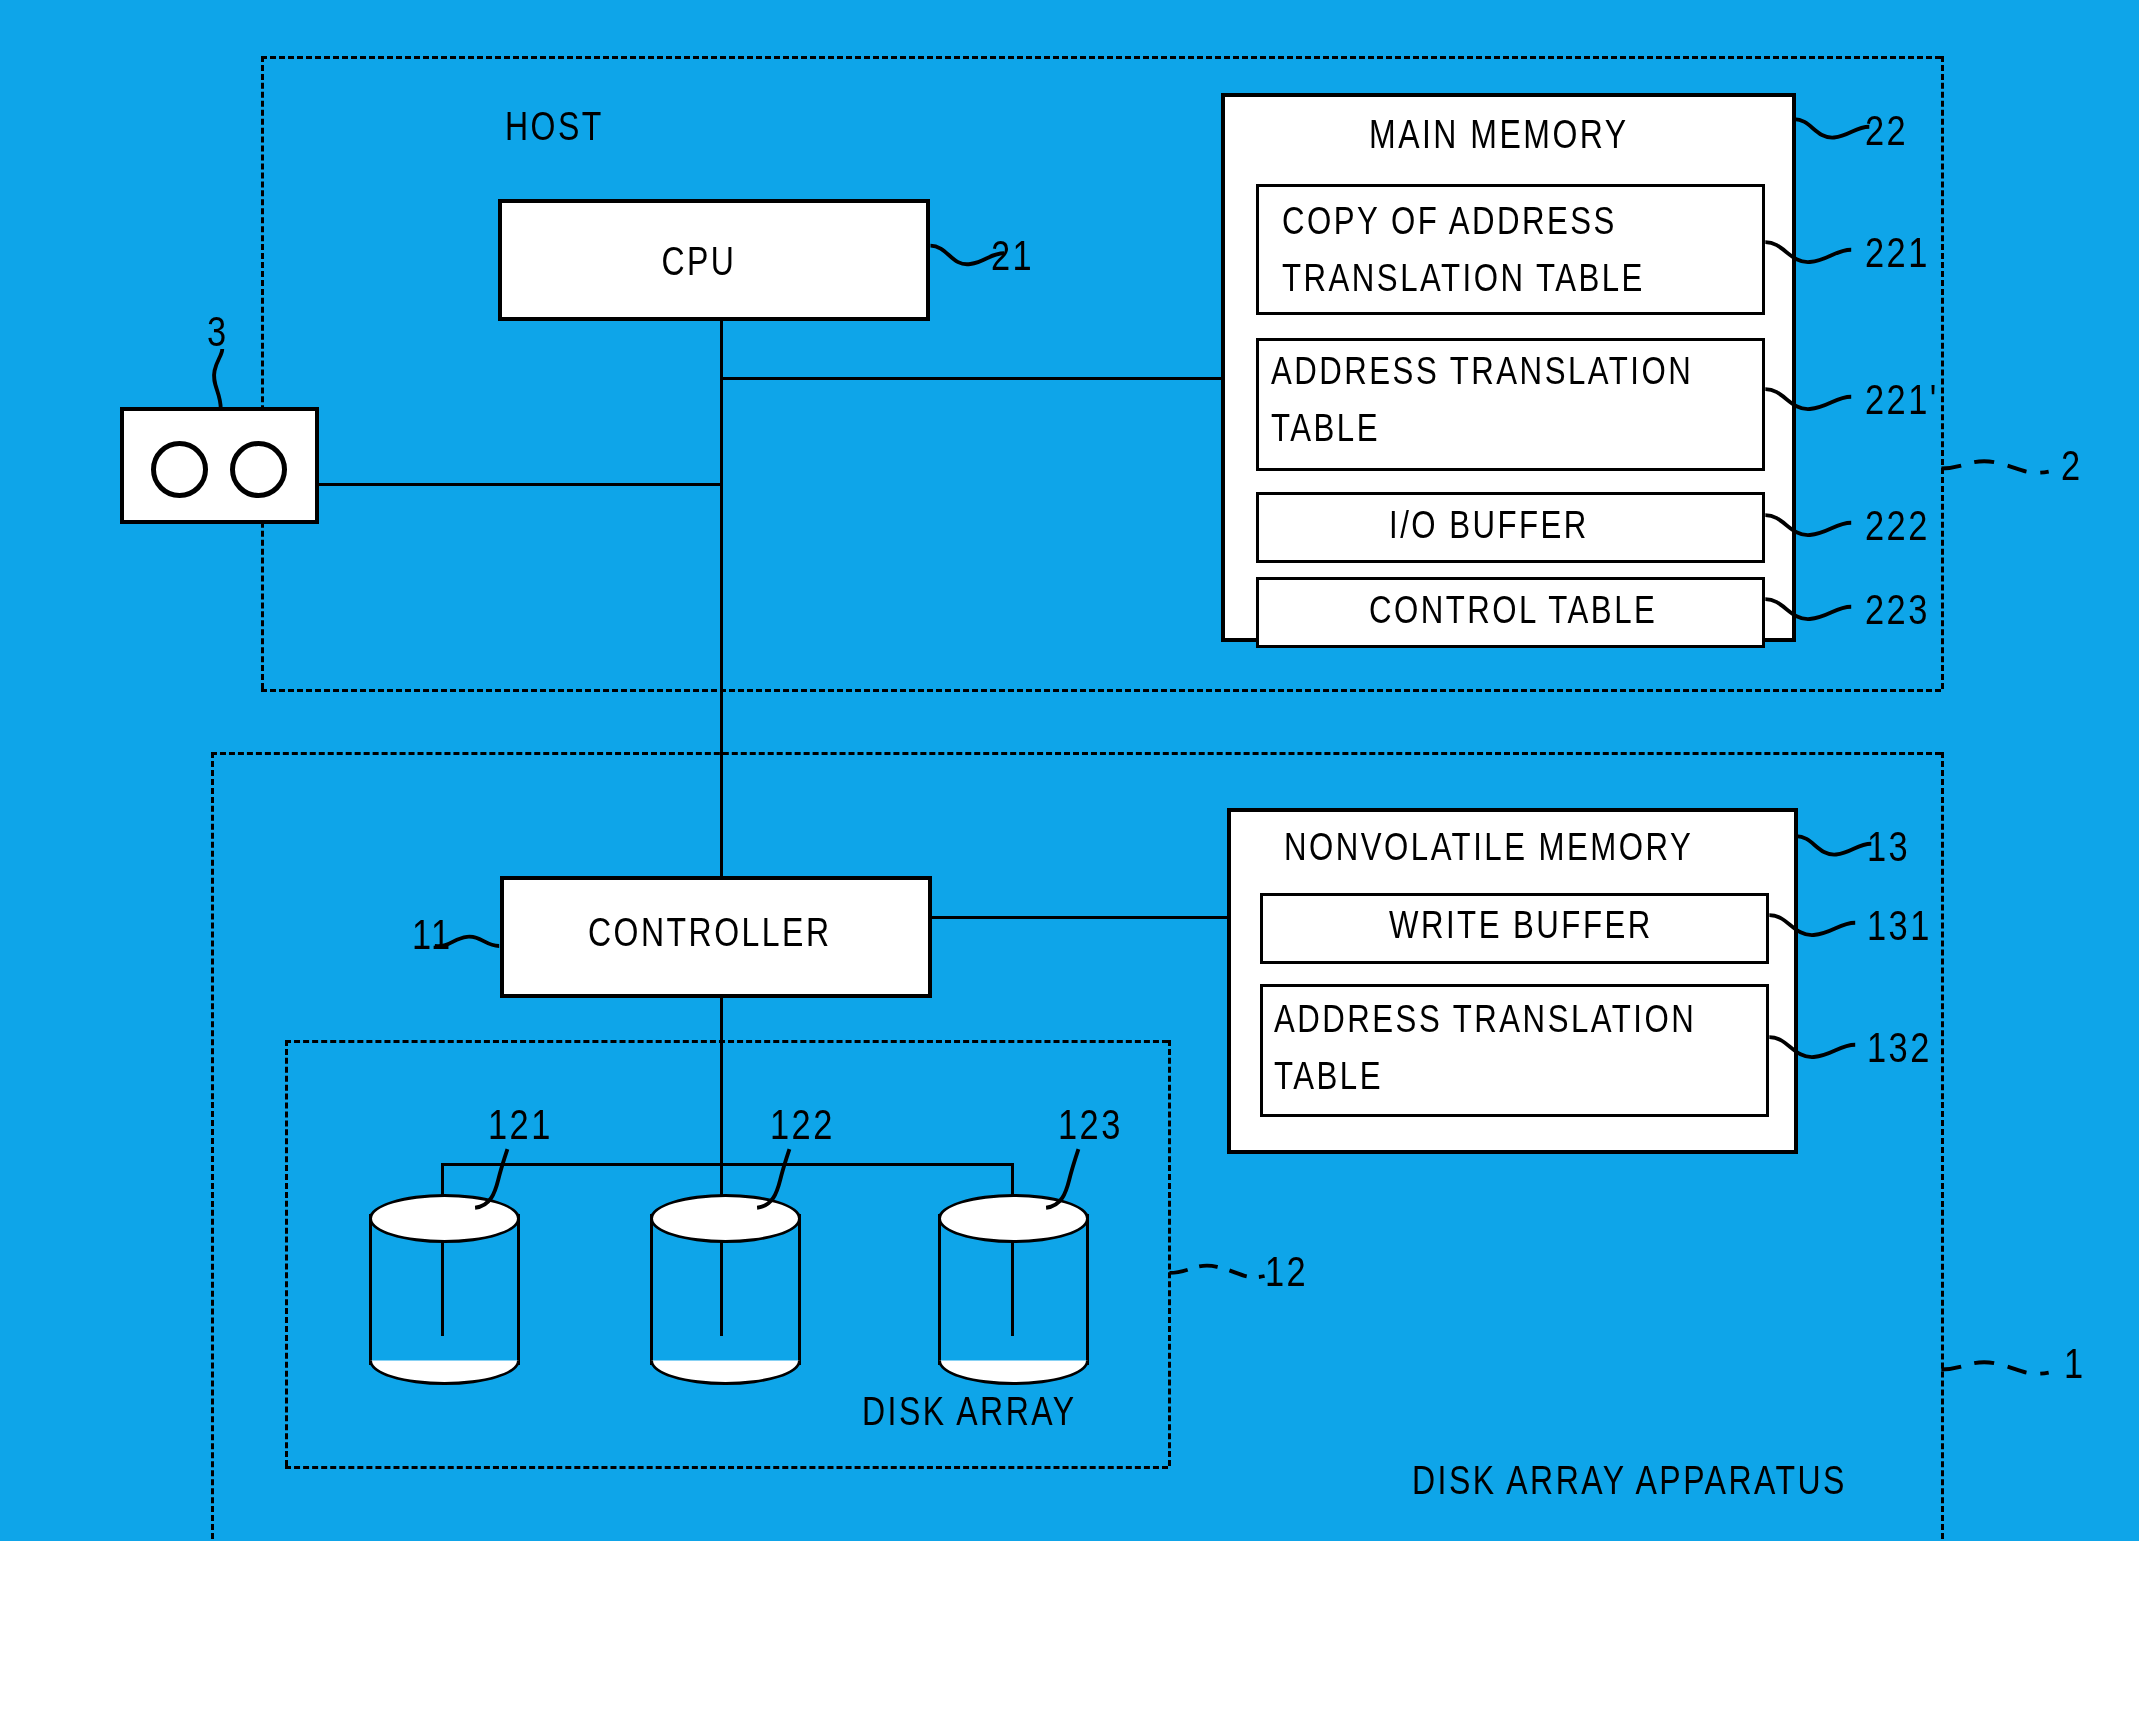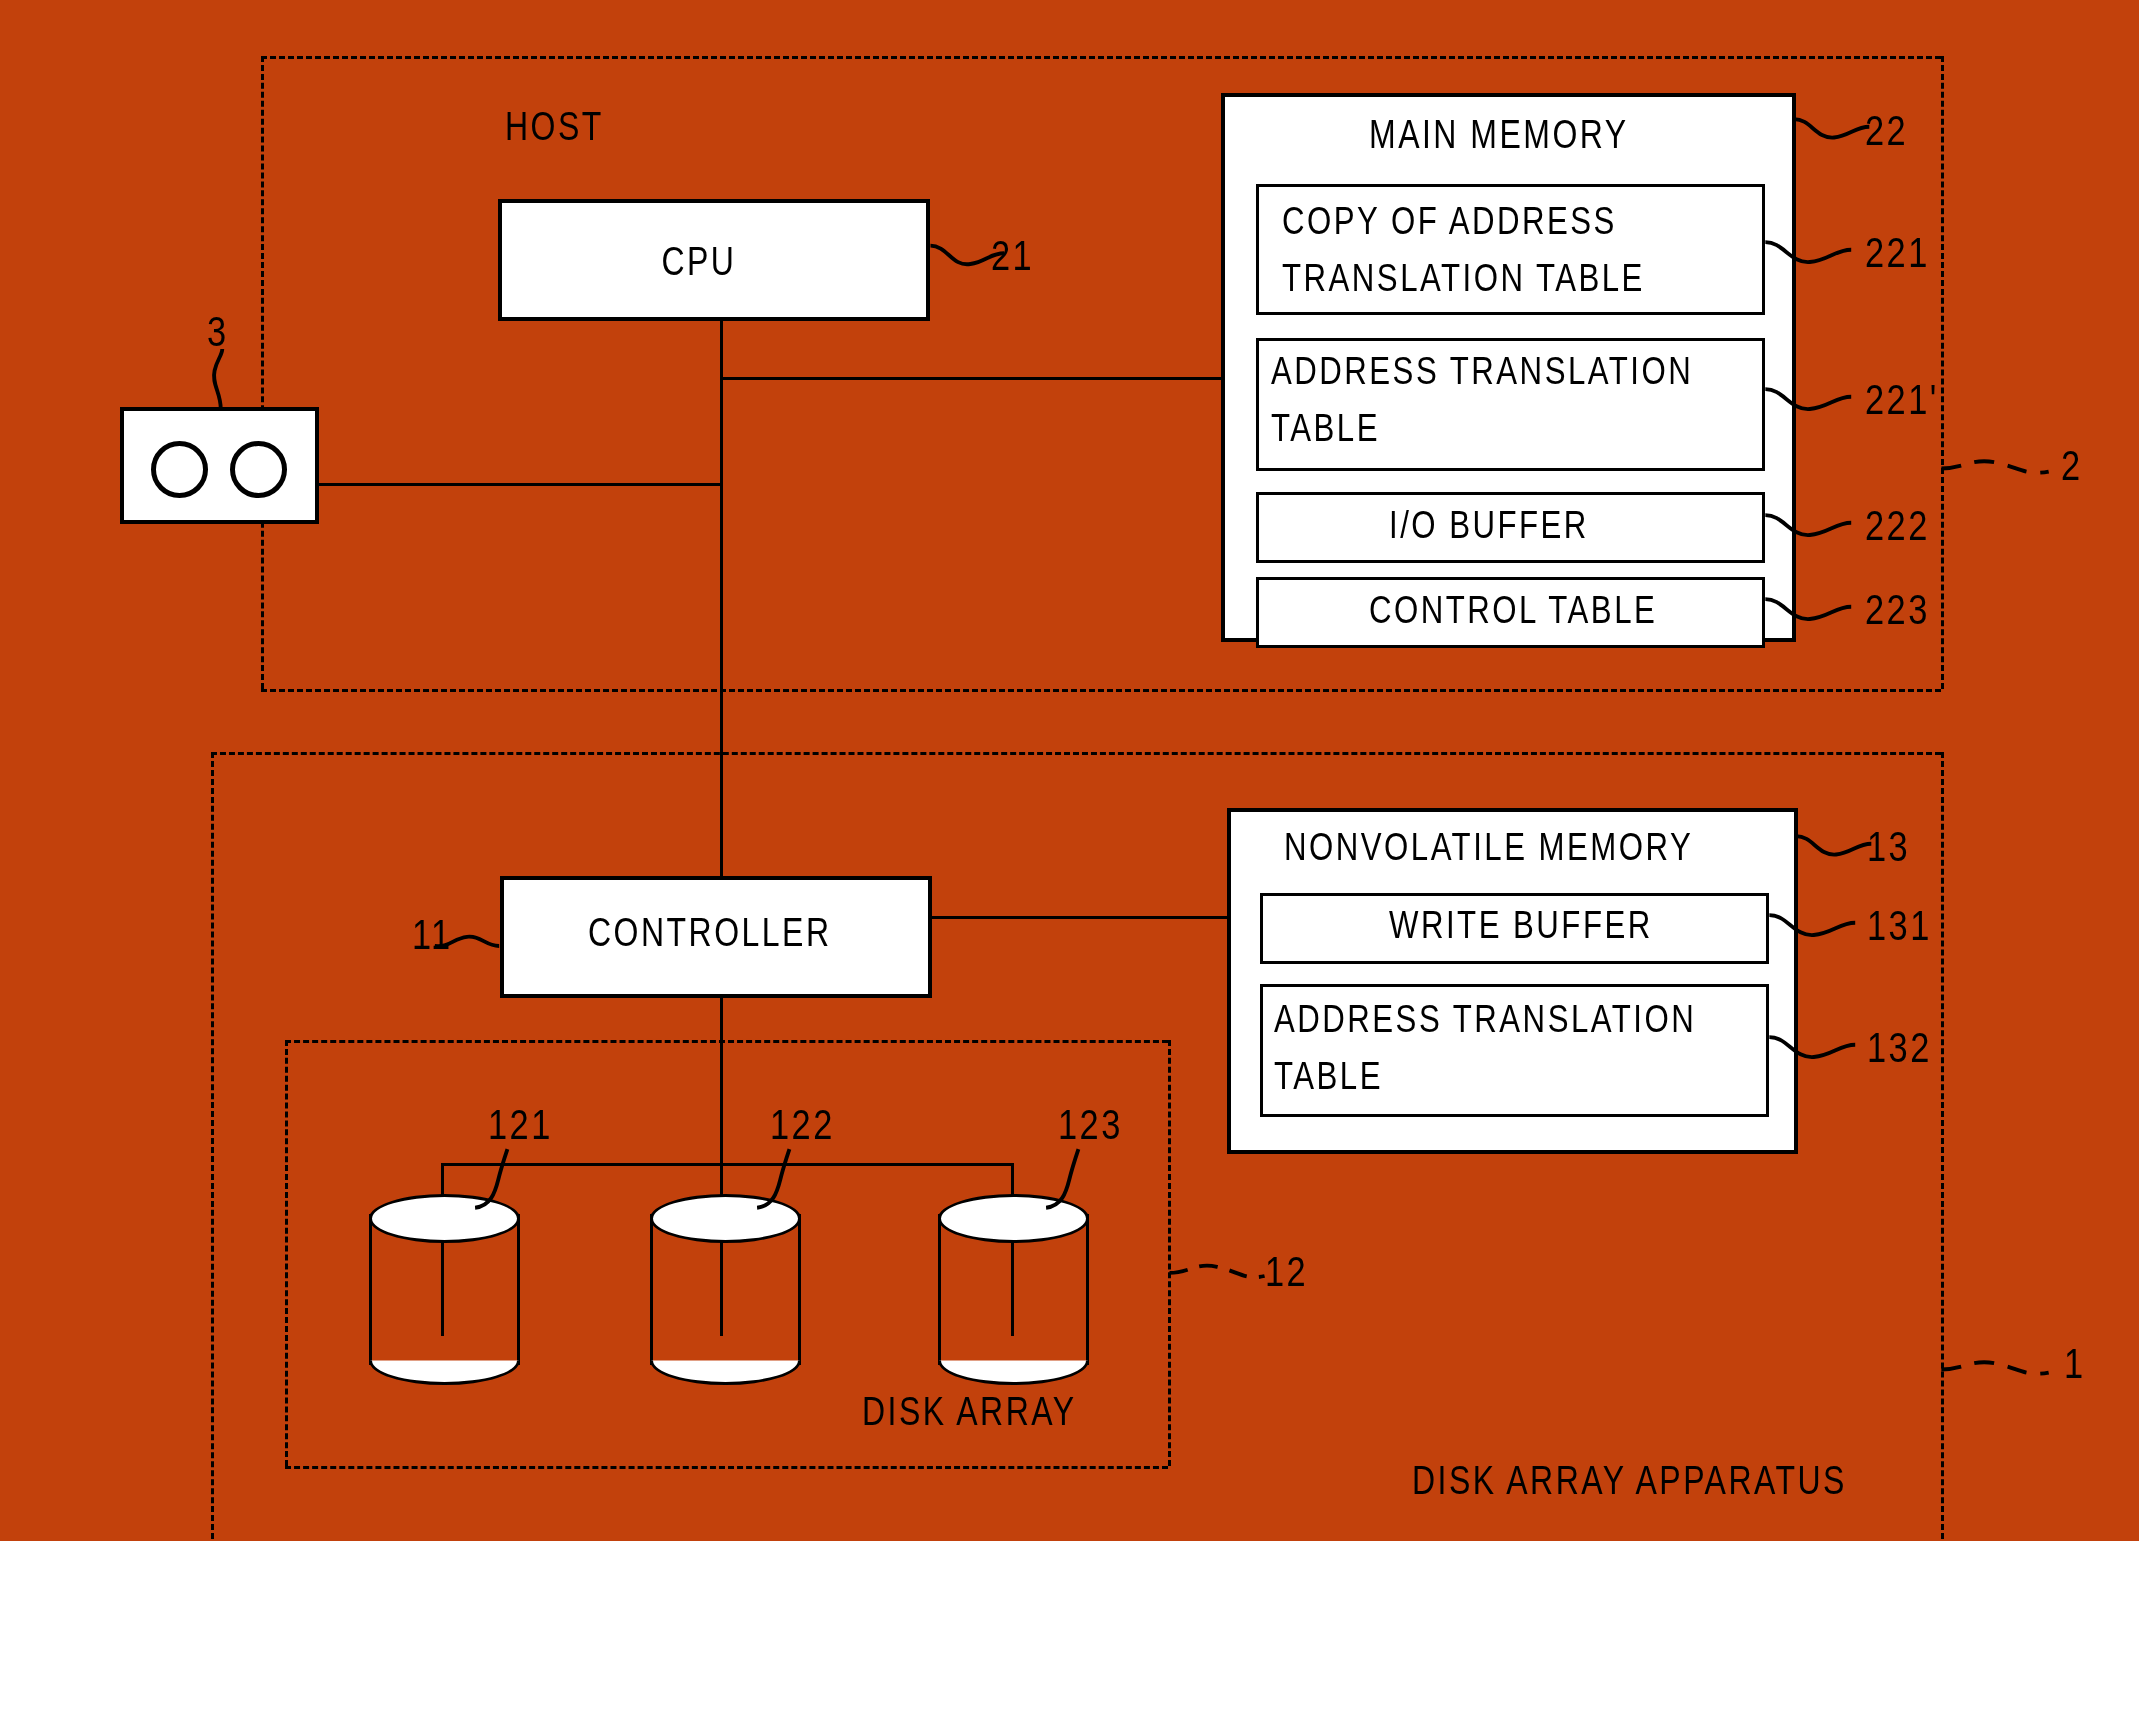--- a/index.html
+++ b/index.html
@@ -1,17 +1,17 @@
 <!DOCTYPE html>
 <html style="font-size:12.3px"><head>
 <meta charset="utf-8">
 <style>
   html,body{margin:0;padding:0;background:#fff;}
   body{font-family:"Liberation Sans", sans-serif;}
-  #page{position:relative;width:2140px;height:1541px;background:#c2410c;overflow:hidden;}
+  #page{position:relative;width:2140px;height:1541px;background:#0ea5e9;overflow:hidden;}
   .lbl{position:absolute;color:#000;white-space:nowrap;letter-spacing:1.5px;
        font-family:"Liberation Sans", sans-serif;font-weight:400;}
 
   
   .patent-text{
     font-family:"Liberation Sans", sans-serif;
     transform:scaleX(0.80);
     transform-origin:left center;
     letter-spacing:3.1px;
     color:#000;

